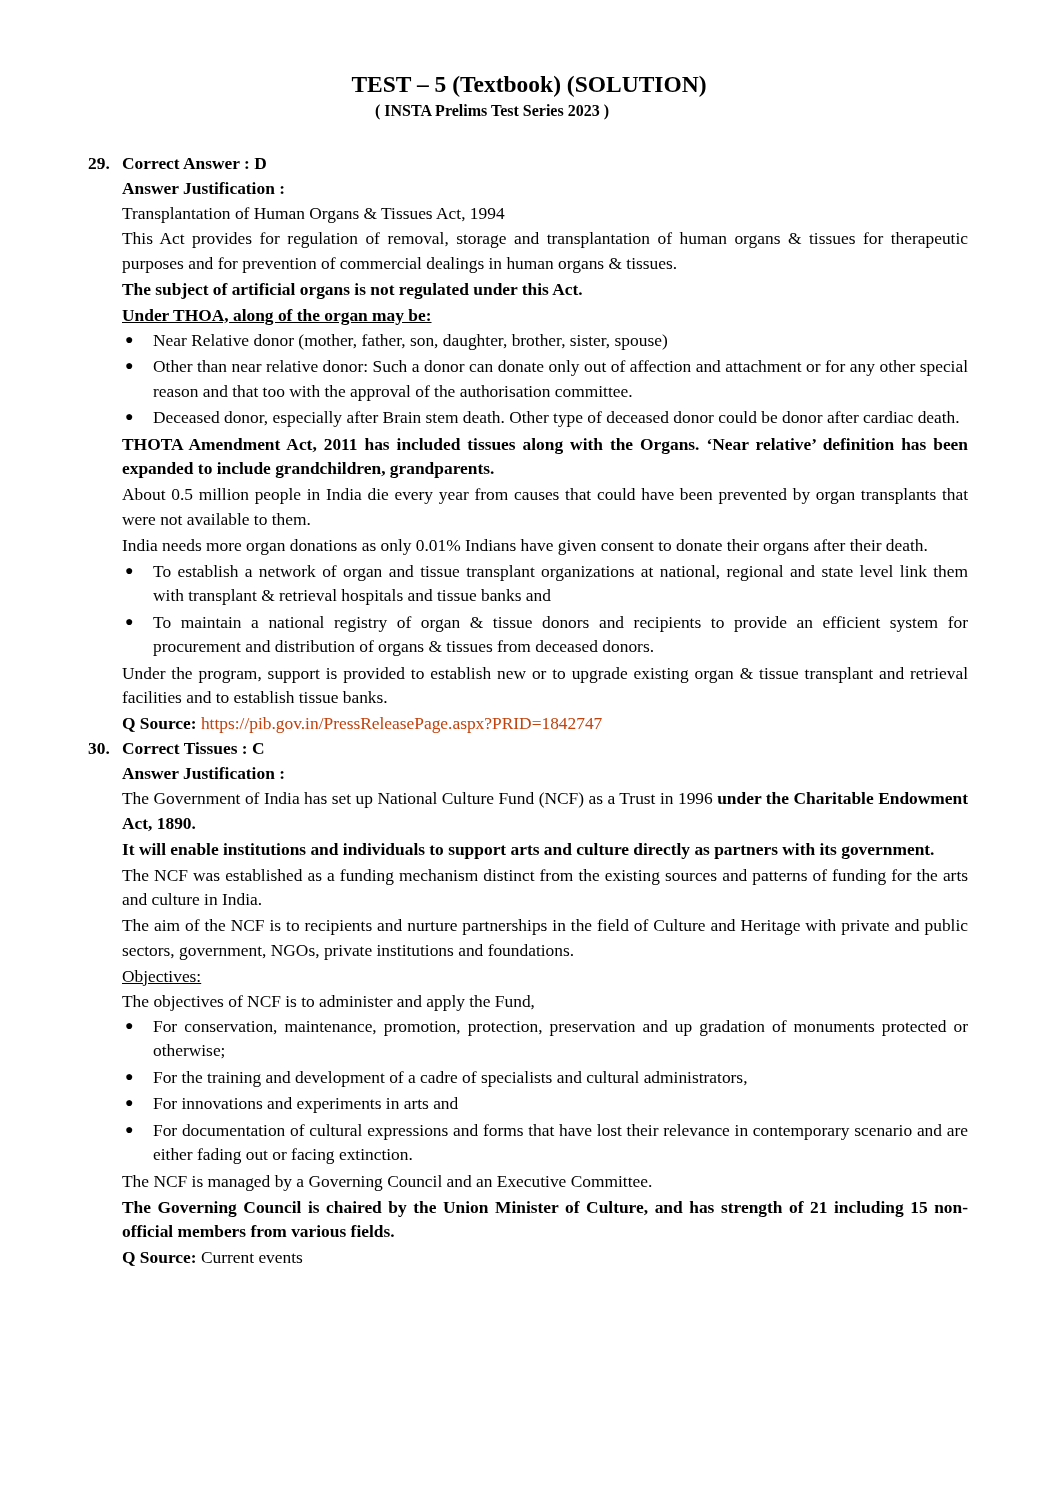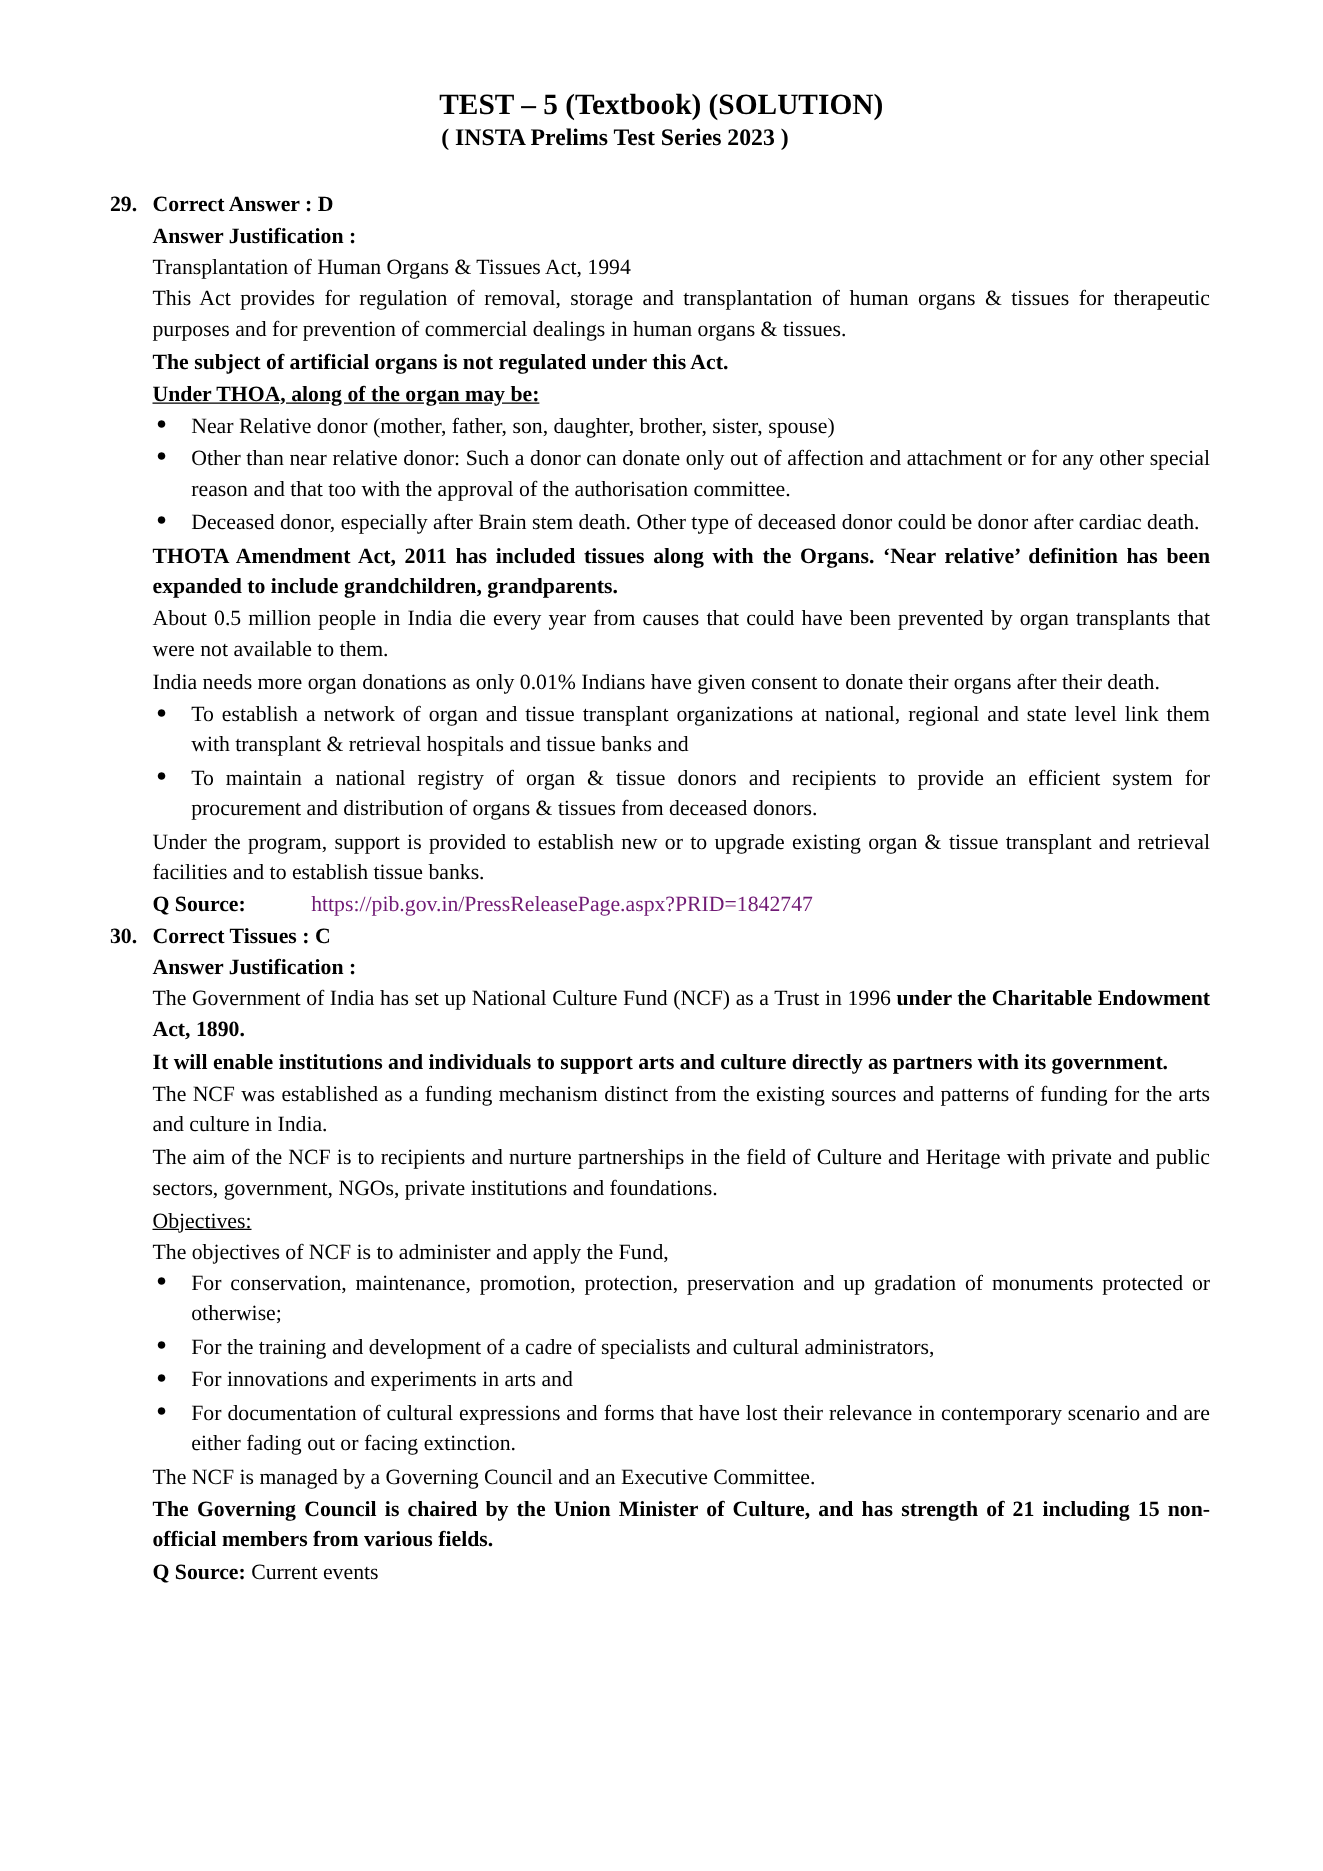--- a/index.html
+++ b/index.html
@@ -33,21 +33,21 @@
       font-size: 23.5px;
       line-height: 28px;
     }
     .subtitle {
       position: absolute;
       top: 99px;
       left: 0;
       width: 984px;
       text-align: center;
       font-weight: bold;
-      font-size: 19px;
+      font-size: 16px;
       line-height: 24px;
     }
     .content {
       position: absolute;
       top: 151px;
       left: 88px;
       width: 880px;
     }
     .question {
       position: relative;
@@ -90,23 +90,22 @@
       margin: 0 0 2px 0;
       text-align: justify;
     }
     ul.bullets li .dot {
       position: absolute;
       left: 3px;
       top: 0;
       font-size: 14px;
     }
     .link {
-      color: #701a75;
+      color: #c2410c;
       text-decoration: none;
-      margin-left: 48px;
     }
   </style>
 </head>
 <body>
 
 <div class="page">
 
   <div class="title">TEST – 5 (Textbook) (SOLUTION)</div>
   <div class="subtitle">( INSTA Prelims Test Series 2023 )</div>
 

